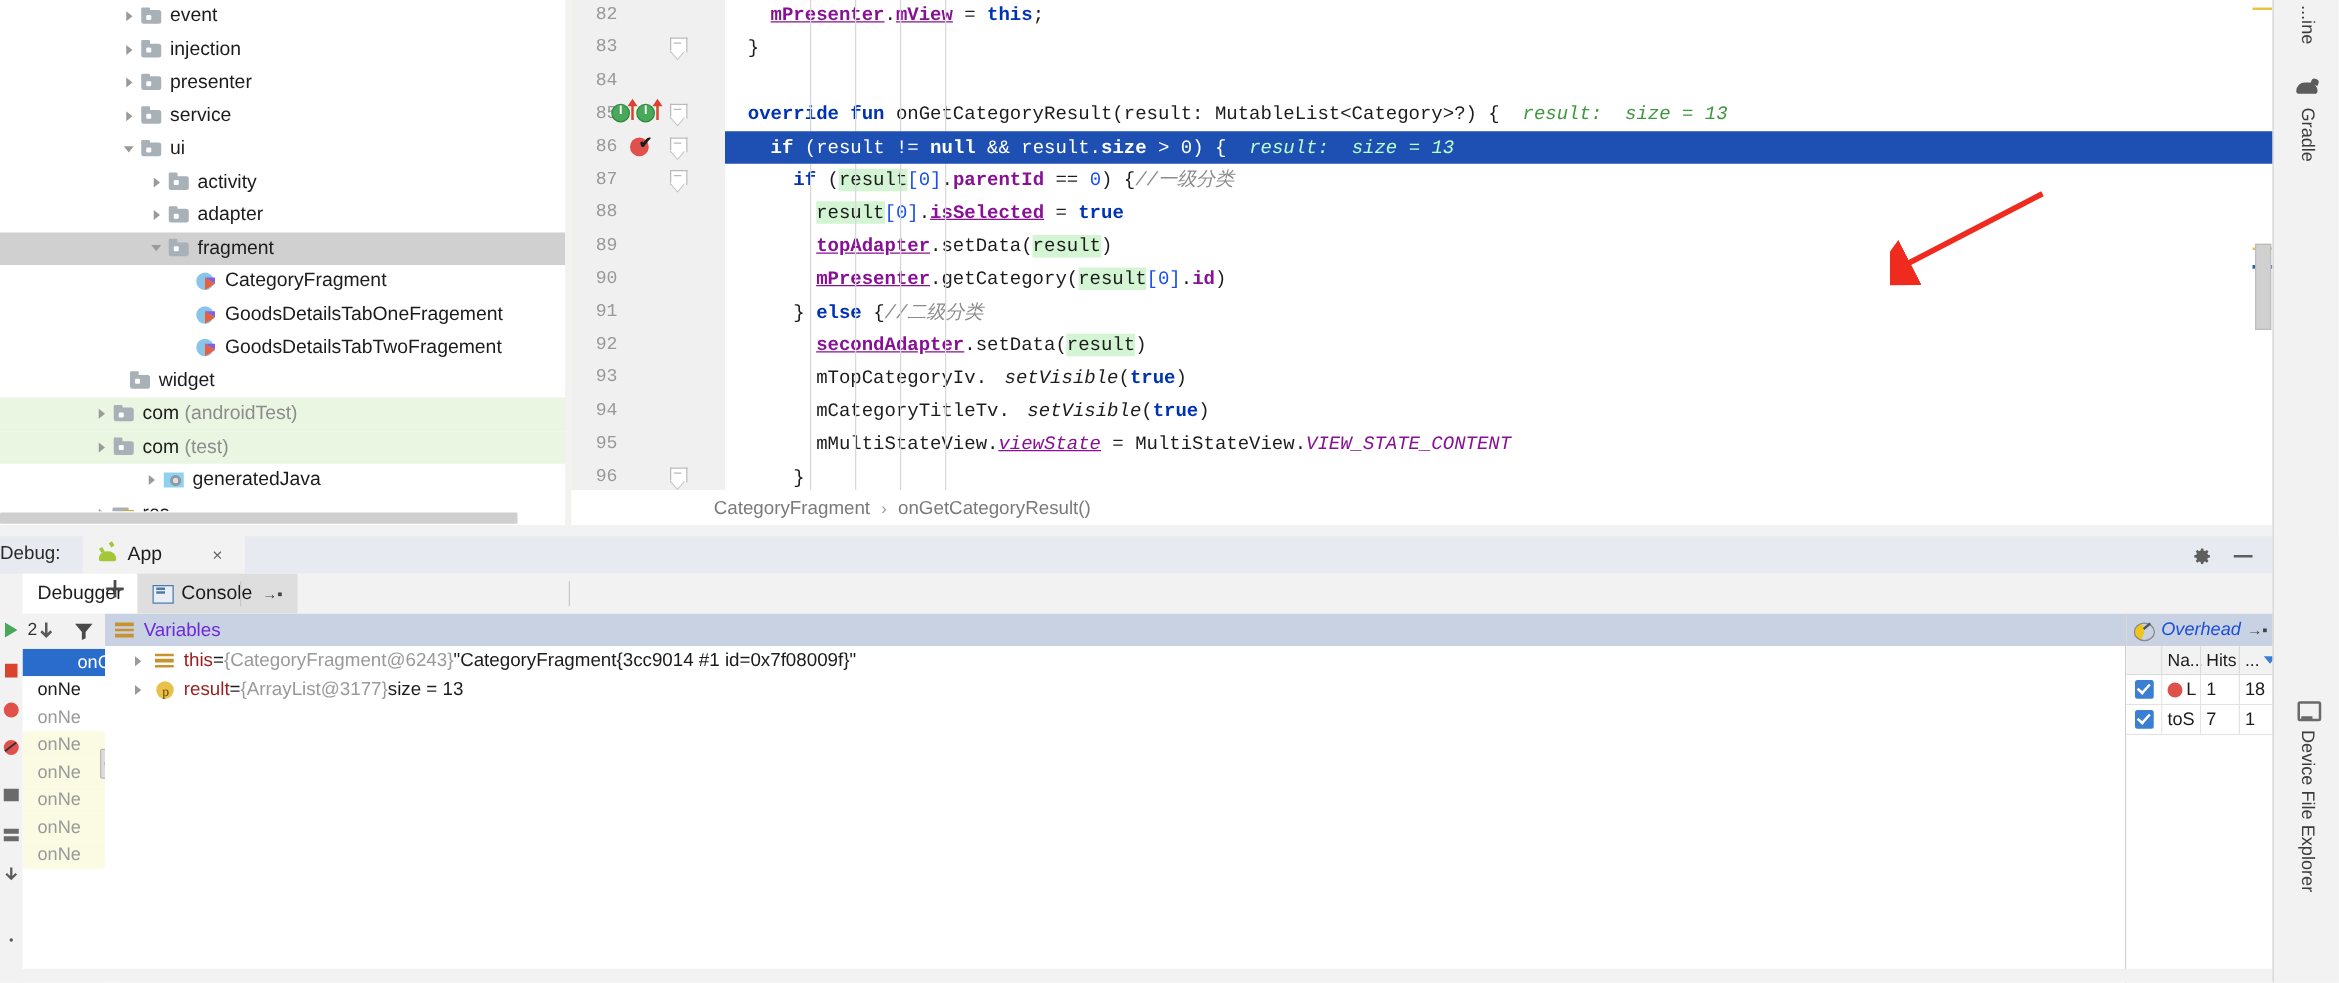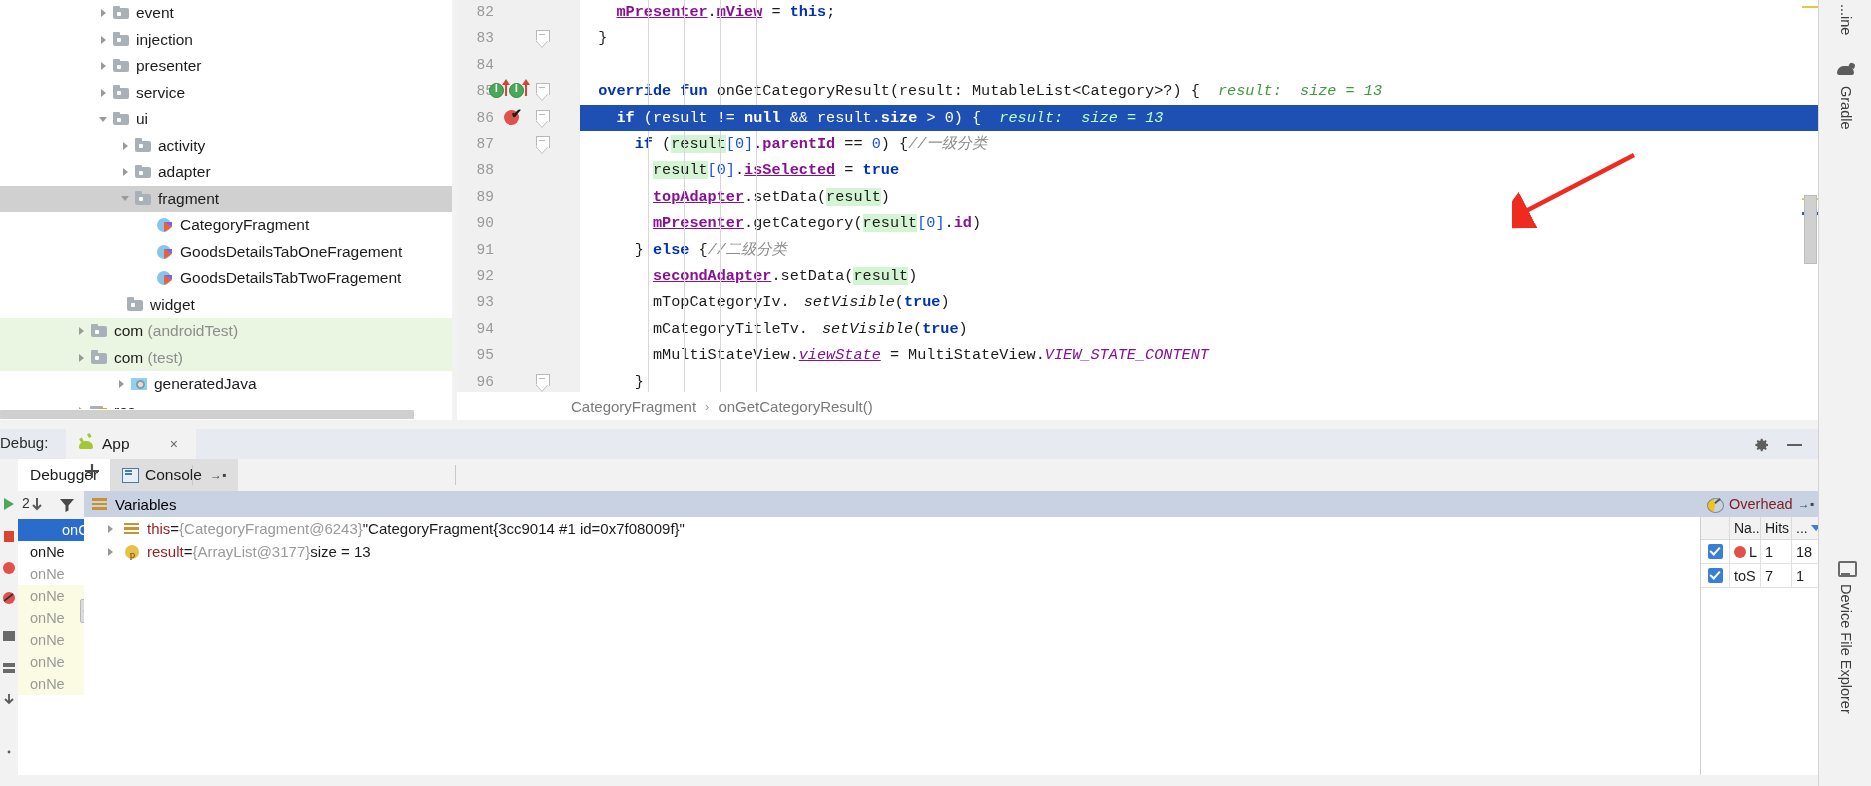--- a/index.html
+++ b/index.html
@@ -309,21 +309,21 @@
   #vars-panel {
     position:absolute; left:84px; top:62px; width:1616px; height:295px; background:#fff;
   }
   #vars-header {
     position:absolute; left:0; top:0; width:1616px; height:26px; background:#c9d2e3;
     display:flex; align-items:center; padding-left:8px;
   }
   #vars-count { position:absolute; left:-62px; top:4px; font-size:14px; color:#333; }
   .vars-ic { width:16px; height:14px; position:relative; margin-right:7px; }
   .vars-ic span{ position:absolute; left:0; width:15px; height:2.5px; background:#c8922e; }
-  #vars-header .lbl { font-size:15px; color:#000000; }
+  #vars-header .lbl { font-size:15px; color:#6d28d9; }
   #vars-body { position:absolute; left:0; top:26px; width:1616px; height:269px; background:#fff; }
   .var-row {
     position:relative; height:23px; line-height:23px; white-space:nowrap;
     font-size:15px; padding-left:24px; display:flex; align-items:center;
   }
   .var-arrow { width:16px; min-width:16px; display:flex; align-items:center; }
   .var-arrow i { width:0;height:0;border-left:5.5px solid #9a9a9a;border-top:4.5px solid transparent;border-bottom:4.5px solid transparent; }
   .var-ic { width:17px; min-width:17px; height:14px; position:relative; margin-right:6px; }
   .var-ic.obj span { position:absolute; left:0; width:15px; height:2.5px; background:#c8922e; }
   .var-ic.param::before {
@@ -349,21 +349,21 @@
   }
   #oh-ic { width:17px; height:15px; position:relative; margin-right:5px; }
   #oh-ic::before{
     content:""; position:absolute; left:0; top:1px; width:15px; height:13px;
     border:1.5px solid #888; border-radius:50%;
     background:conic-gradient(from 200deg, #f0c419 0 40%, transparent 40% 100%);
   }
   #oh-ic::after{
     content:""; position:absolute; left:7px; top:3px; width:7px; height:1.8px; background:#555; transform:rotate(-40deg);
   }
-  #oh-header .lbl { font-size:14.5px; color:#7f1d1d; }
+  #oh-header .lbl { font-size:14.5px; color:#1d4ed8;font-style:italic; }
   #oh-pin { position:absolute; right:5px; top:6px; font-size:12px; color:#444; }
 
   #oh-table { position:absolute; left:0; top:26px; width:118px; height:269px; background:#fff; }
   .oh-hr { display:flex; height:23px; align-items:stretch; border-bottom:1px solid #d9d9d9; }
   .oh-hc {
     font-size:14px; color:#1c1c1c; display:flex; align-items:center; justify-content:flex-start;
     padding-left:4px; border-right:1px solid #d9d9d9; background:#f2f2f2;
   }
   .oh-row { display:flex; height:24px; align-items:stretch; border-bottom:1px solid #e2e2e2; }
   .oh-c { font-size:14.5px; color:#1c1c1c; display:flex; align-items:center; padding-left:4px;
@@ -465,21 +465,21 @@
         <div class="tree-row" style="padding-left: 138px;">
           <span class="arrow empty">
             <i></i>
           </span>
           <span class="ic kt">
             <span></span>
             <i></i>
           </span>
           <span class="tree-label">GoodsDetailsTabTwoFragement</span>
         </div>
-        <div class="tree-row" style="padding-left: 108px;">
+        <div class="tree-row" style="padding-left: 85px;">
           <span class="arrow empty">
             <i></i>
           </span>
           <span class="ic folder"><span></span><i></i></span>
           <span class="tree-label">widget</span>
         </div>
         <div class="tree-row greenbg" style="padding-left: 72px;">
           <span class="arrow">
             <i></i>
           </span>

